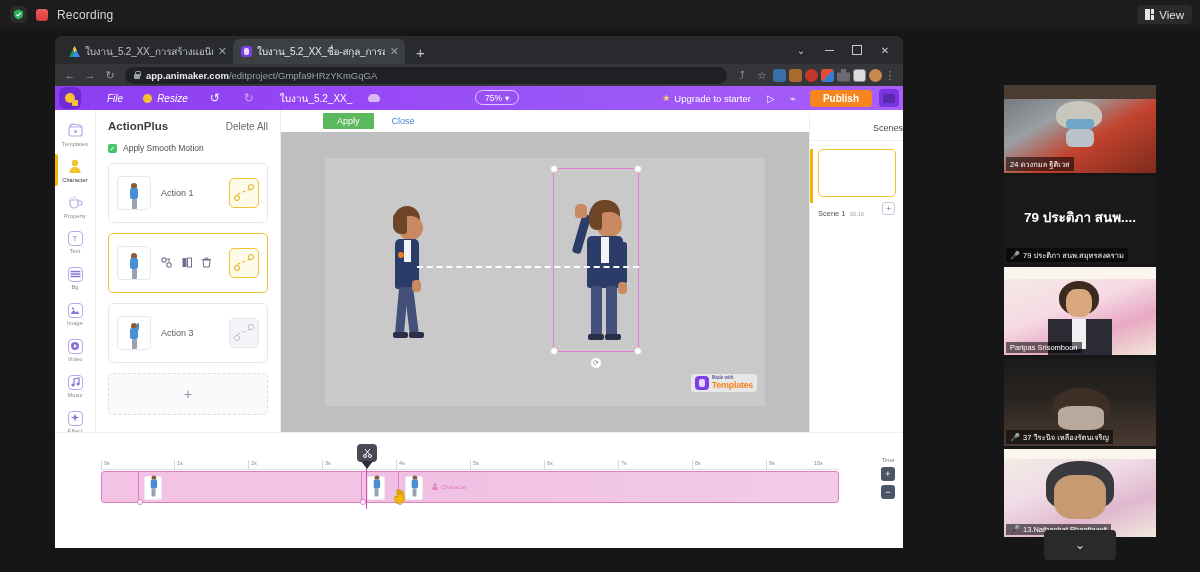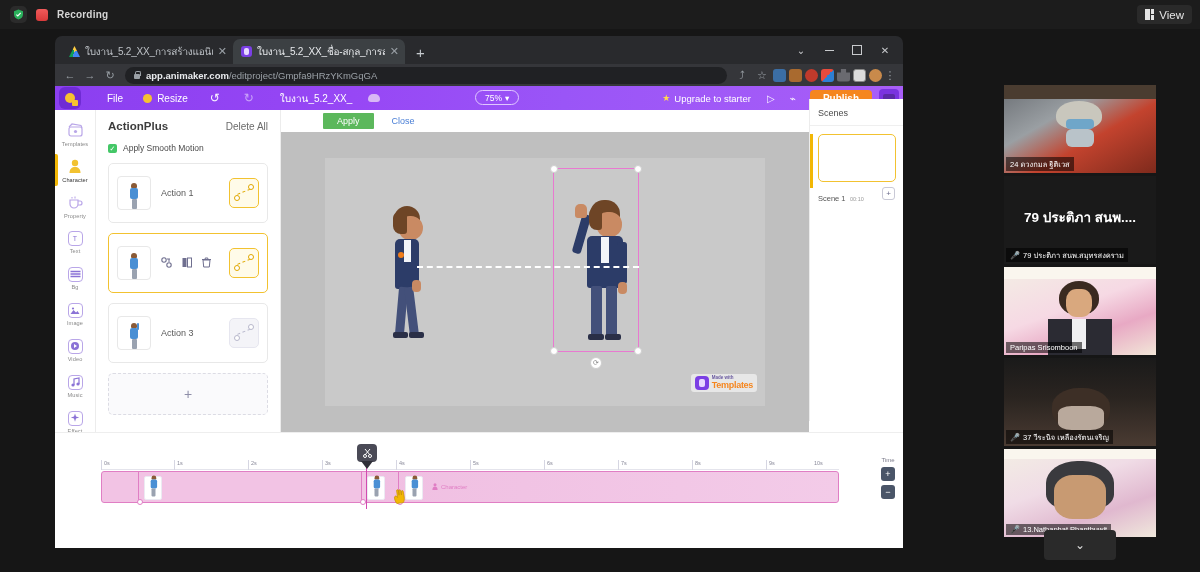--- a/index.html
+++ b/index.html
@@ -17,21 +17,21 @@
     background: #1c1c1c; display: flex; align-items: center; padding: 0 10px;
   }
   .shield-icon {
     width: 17px; height: 17px; border-radius: 5px; background: #2b2b2b;
     display: flex; align-items: center; justify-content: center; margin-right: 9px;
   }
   .rec-dot {
     width: 12px; height: 12px; border-radius: 3px;
     background: linear-gradient(#f05b5b,#d93a3a); margin-right: 9px;
   }
-  .rec-label { color: #d6d6d6; font-size: 10px; letter-spacing: .2px; font-weight: bold; }
+  .rec-label { color: #d6d6d6; font-size: 12px; letter-spacing: .2px; }
   .view-btn {
     position: absolute; right: 8px; top: 5px; height: 19px;
     display: flex; align-items: center; gap: 5px;
     padding: 0 8px; border-radius: 4px; background: #2a2a2a;
     color: #e4e4e4; font-size: 11.5px;
   }
   .view-grid { display: grid; grid-template-columns: 5px 3px; grid-template-rows: 5px 5px; gap: 1px; }
   .view-grid i { background: #e4e4e4; display: block; }
   .view-grid i:nth-child(1) { grid-row: 1 / span 2; }
 
@@ -91,21 +91,21 @@
   .am-top {
     height: 24px; background: linear-gradient(90deg,#8b3ff0 0%, #9747f5 35%, #9a55f7 60%, #a85ef8 100%);
     display: flex; align-items: center; padding-left: 4px; color: #fff; font-size: 10px; position: relative;
   }
   .am-logo {
     width: 22px; height: 22px; border-radius: 6px; background: #6f2bd4;
     display:flex; align-items:center; justify-content:center; margin-right: 16px;
   }
   .am-logo .dot { width: 10px; height: 10px; border-radius: 50%; background: #f6c231; position: relative; }
   .am-logo .dot::after { content:""; position:absolute; right:-3px; bottom:-3px; width:6px; height:6px; background:#f6c231; border-radius:1px; }
-  .am-item { padding: 0 10px; display: flex; align-items: center; gap: 5px; cursor: default; }
+  .am-item { padding: 0 10px; display: flex; align-items: center; gap: 5px; cursor: default; font-style: italic; }
   .star-ic { width: 9px; height: 9px; border-radius: 50%; background: #f6c231; display:inline-block; }
   .am-undo, .am-redo { font-size: 12px; opacity: .95; padding: 0 12px; }
   .am-redo { opacity: .5; }
   .am-proj { font-size: 10px; margin-left: 14px; display:flex; align-items:center; gap:16px; }
   .cloud-ic { width: 12px; height: 8px; background: #d8b8f5; border-radius: 5px 5px 3px 3px; display:inline-block; }
   .zoom-pill {
     position:absolute; left: 420px; top: 4px; height: 15px; padding: 0 9px;
     border: 1px solid #e0c7ff; border-radius: 9px; font-size: 8.5px;
     display: flex; align-items: center; gap: 3px;
   }
@@ -205,21 +205,21 @@
     position:absolute; right:8px; bottom:14px; display:flex; align-items:center; gap:3px;
     background:rgba(255,255,255,.55); padding:2px 4px; border-radius:3px;
   }
   .wm-logo { width:14px; height:14px; border-radius:4px; background:#7b3fe4; display:flex; align-items:center; justify-content:center; }
   .wm-logo::after { content:""; width:6px; height:8px; background:#e7d8ff; border-radius:2px; }
   .wm-txt { line-height:1; }
   .wm-small { font-size:4.5px; color:#6a5aa0; font-weight:bold; display:block; }
   .wm-big { font-size:9px; color:#f5861f; font-weight:bold; display:block; letter-spacing:-.3px; }
 
   
-  .scenes { position:absolute; left:754px; top:13px; width:94px; height:322px; background:#fff; border-left:1px solid #ececec; }
+  .scenes { position:absolute; left:754px; top:28px; width:94px; height:322px; background:#fff; border-left:1px solid #ececec;text-align:right; }
   .scenes-hd { font-size:9px; color:#4a4a4a; padding: 9px 0 7px 8px; border-bottom:1px solid #efefef; }
   .scene-body { position:relative; padding: 8px 8px 0 8px; }
   .scene-stripe { position:absolute; left:0; top:8px; width:3px; height:54px; background:#f2b705; }
   .scene-thumb { width:78px; height:48px; background:#fff; border:1.8px solid #f2c230; border-radius:5px; }
   .scene-meta { display:flex; align-items:flex-start; justify-content:space-between; margin-top:5px; }
   .scene-name { font-size:7.5px; color:#555; }
   .scene-time { font-size:5.5px; color:#999; margin-top:1px; }
   .scene-add { width:13px; height:13px; border:1px solid #c9c9d6; border-radius:3px; display:flex; align-items:center; justify-content:center; font-size:8px; color:#6a6a8a; }
 
   

